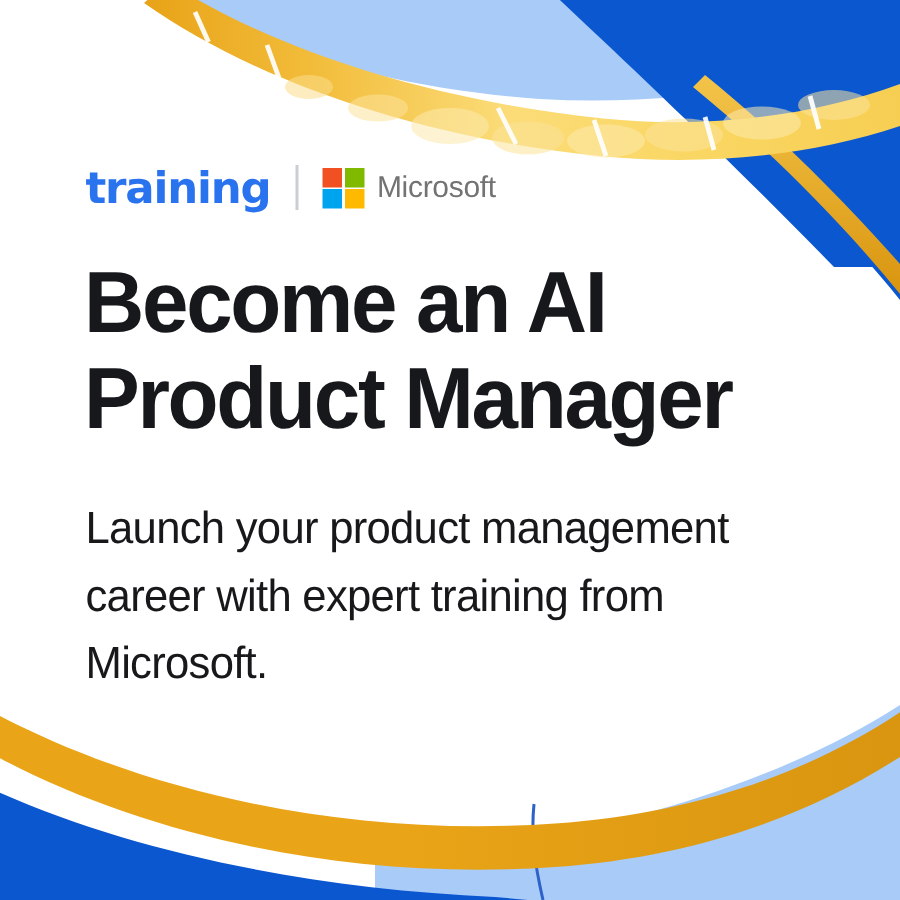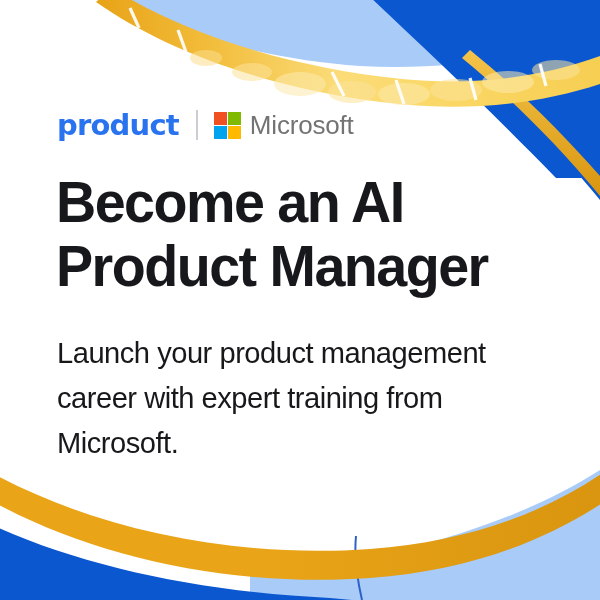--- a/index.html
+++ b/index.html
@@ -56,21 +56,21 @@
     grid-template-rows: 13px 13px;
     gap: 1.4px;
     margin-right: 9px;
   }
   .ms-sq { display: block; width: 100%; height: 100%; }
   .ms-tl { background: #F15022; }
   .ms-tr { background: #7FBA00; }
   .ms-bl { background: #00A3EE; }
   .ms-br { background: #FFB901; }
   .ms-wordmark {
-    font-size: 26px;
+    font-size: 20px;
     color: #737373;
     letter-spacing: -0.2px;
     line-height: 1;
     font-family: "Liberation Sans", sans-serif;
   }
 
   
   .headline {
     position: absolute;
     left: 56px;
@@ -179,21 +179,21 @@
 
       <path d="M 362,600 C 356,574 354,556 356,536" stroke="#2E62C8" stroke-width="2" fill="none"></path>
 
       <path d="M -10,500 C 90,556 230,588 370,578 C 470,571 548,540 610,498
                L 610,468 C 548,512 468,542 370,549 C 232,559 92,528 -10,472 Z" fill="url(#goldBottomGrad)"></path>
 
     </g>
   </svg>
 
   <div class="logo-lockup">
-    <span class="coursera-wordmark">product</span>
+    <span class="coursera-wordmark">training</span>
 
     <span class="lockup-divider"></span>
 
     <span class="ms-grid">
       <span class="ms-sq ms-tl"></span>
       <span class="ms-sq ms-tr"></span>
       <span class="ms-sq ms-bl"></span>
       <span class="ms-sq ms-br"></span>
     </span>
 

